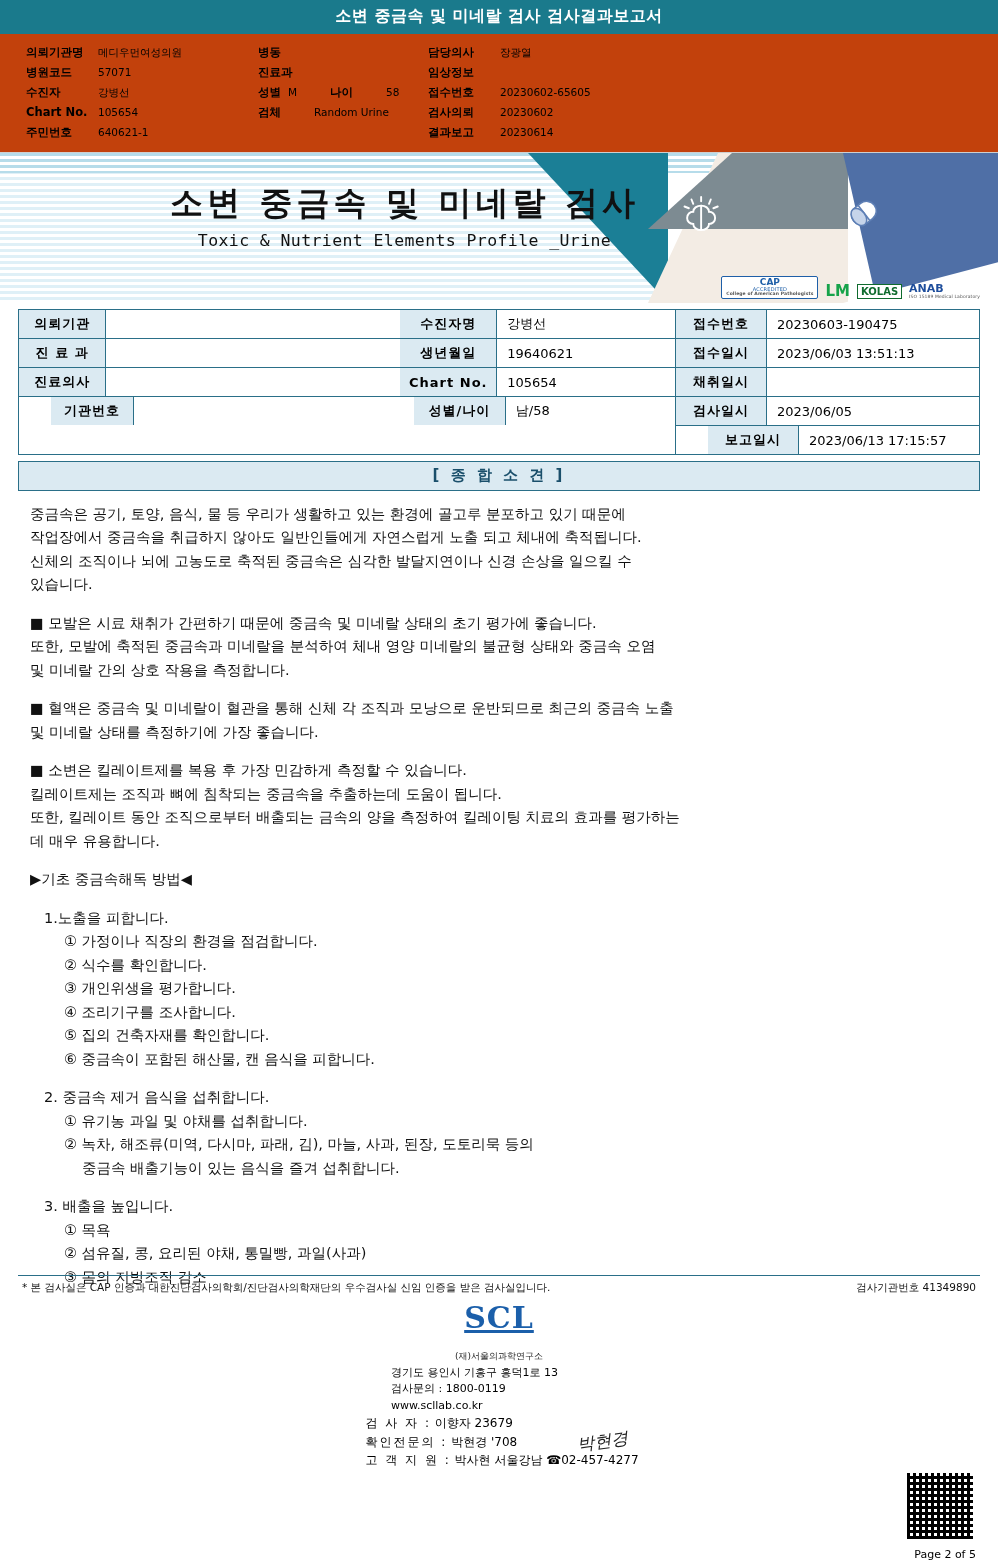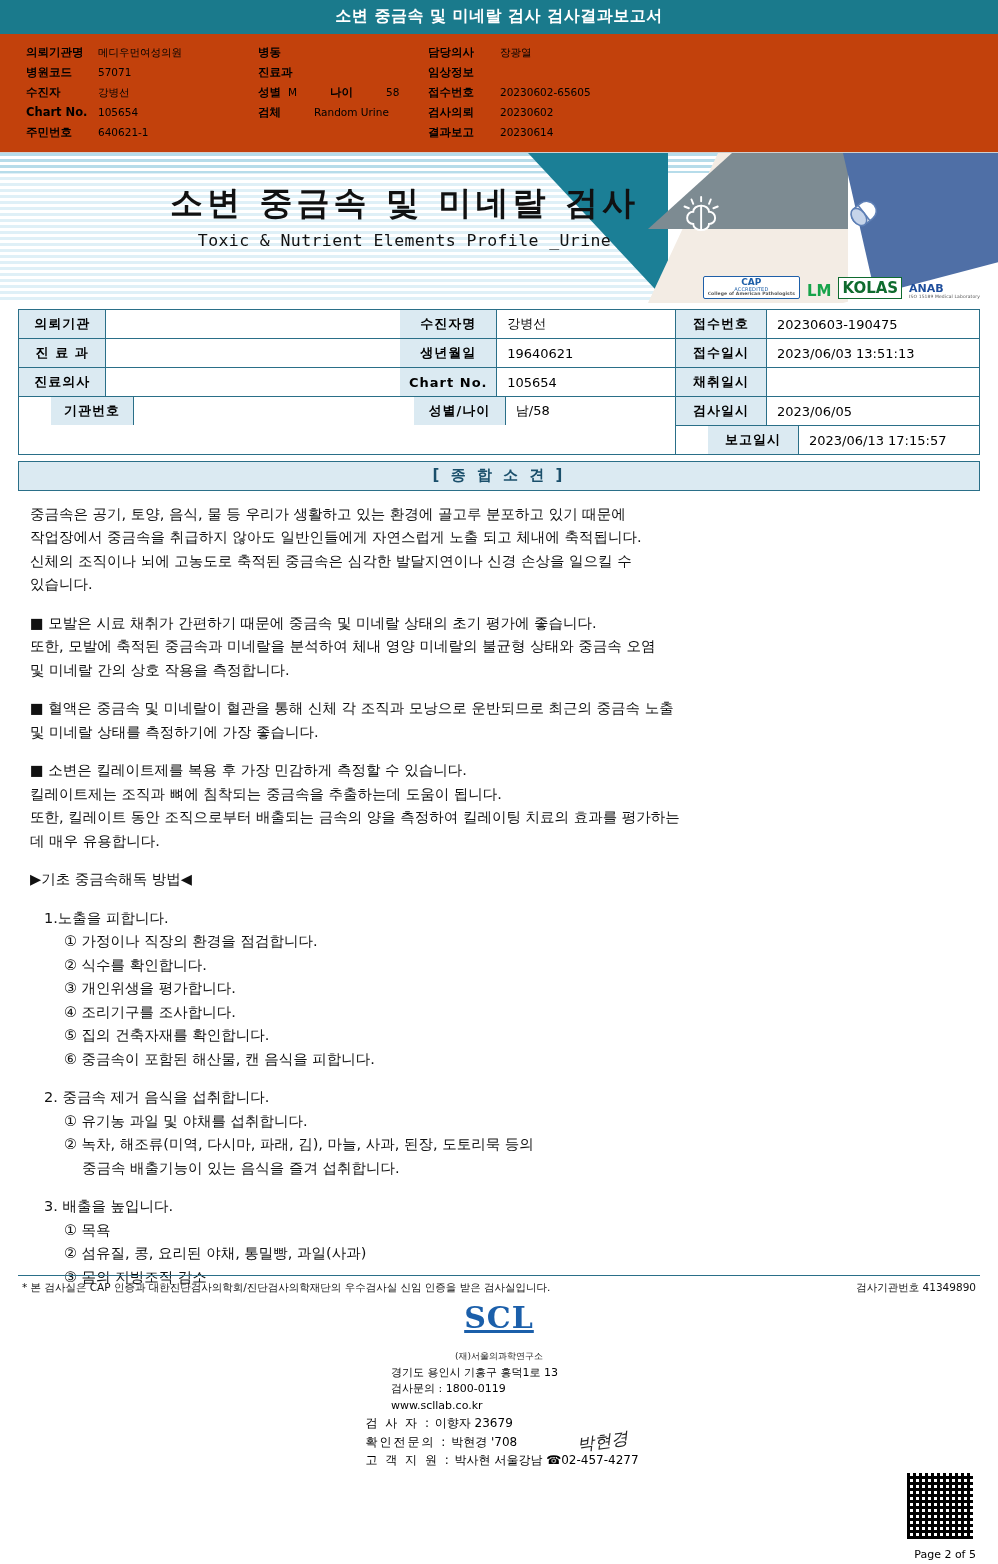--- a/index.html
+++ b/index.html
@@ -162,21 +162,21 @@
     text-align: center;
     background: #fff;
   }
   .accred .cap small { display: block; font-size: 5px; font-weight: normal; letter-spacing: .2px;}
   .accred .lm {
     color: #16a34a; font-weight: bold; font-size: 15px; line-height: 1;
   }
   .accred .kolas {
     border: 1px solid #0f6b2e;
     color: #0f6b2e;
-    font-size: 15px; font-weight: bold;
+    font-size: 10px; font-weight: bold;
     padding: 1px 3px; background:#fff;
   }
   .accred .anab {
     color: #1f4e9c; font-size: 11px; font-weight: bold; line-height:1;
   }
   .accred .tiny { font-size: 4.5px; color:#555; display:block; letter-spacing: .1px;}
 
   
   .info-wrap {
     margin: 6px 18px 0 18px;

